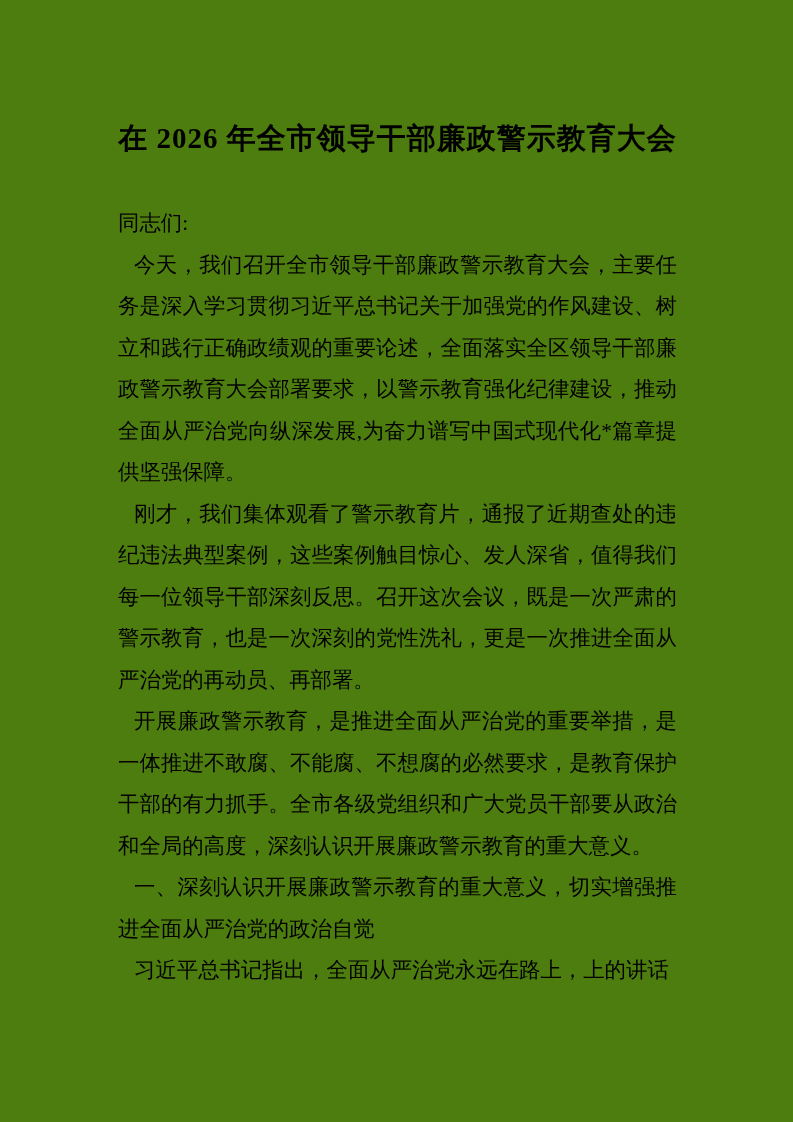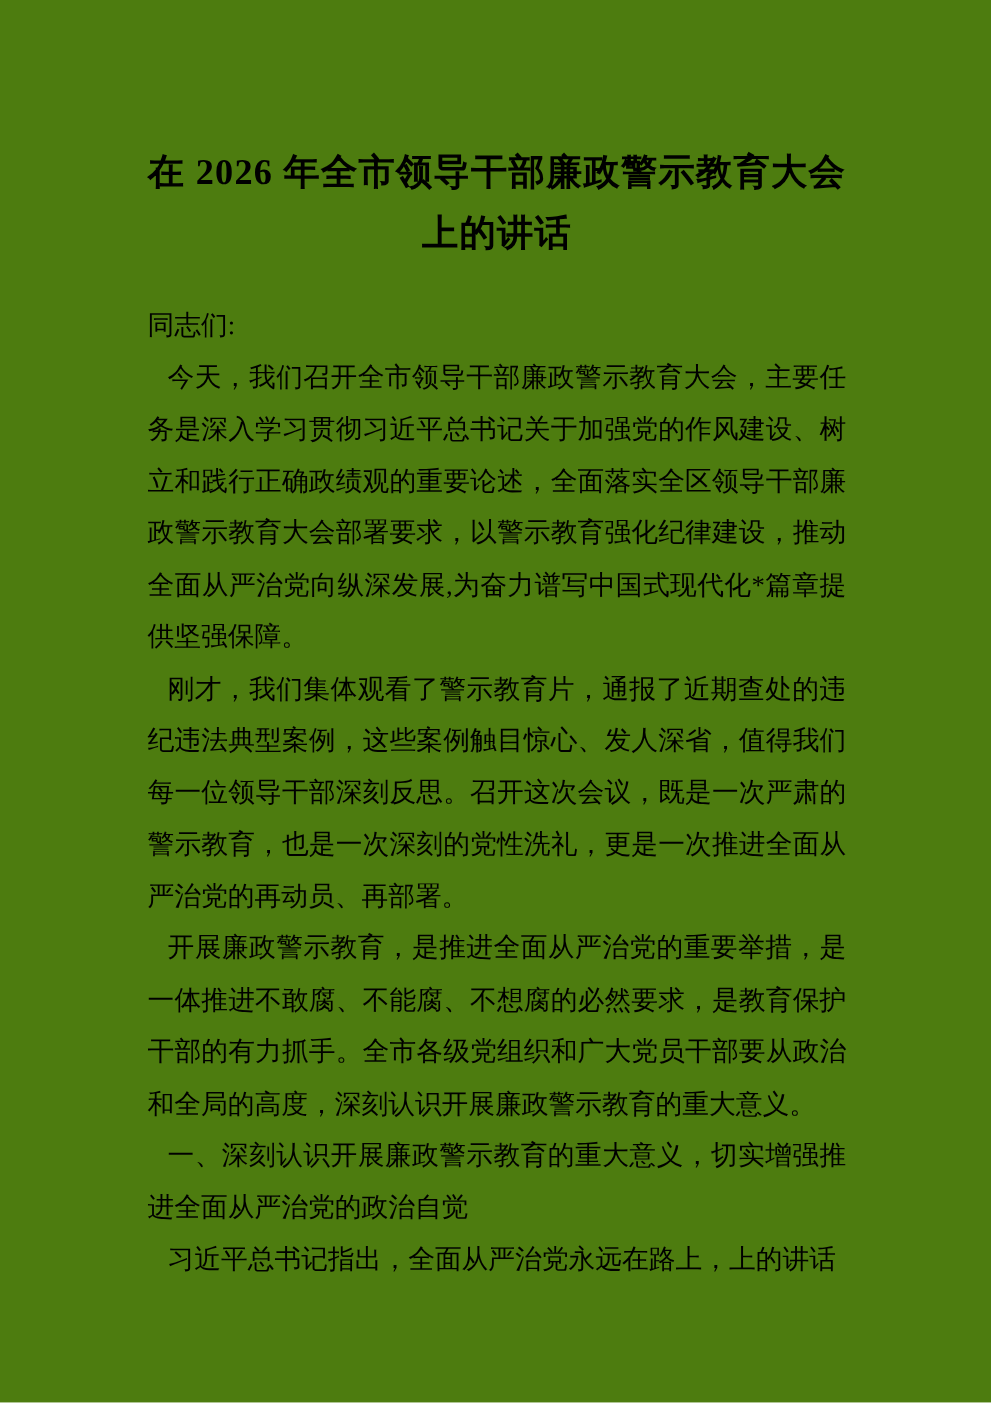--- a/index.html
+++ b/index.html
@@ -20,42 +20,41 @@
   }
   .doc-title {
     font-family: "Liberation Serif", "DejaVu Serif", serif;
     font-weight: 700;
     font-size: 29px;
     line-height: 49px;
     text-align: center;
     letter-spacing: 1px;
   }
   .doc-body {
-    margin-top: 28px;
+    margin-top: 40px;
     font-family: "Liberation Serif", "DejaVu Serif", serif;
     font-size: 21.4px;
     line-height: 41.5px;
     text-align: justify;
   }
   .doc-body p {
     margin: 0;
     padding: 0;
     text-indent: 16px;
   }
   .doc-body p.no-indent {
     text-indent: 0;
   }
 </style>
 </head>
 <body>
 
 <div class="page">
   <div class="doc-title">
     <div>在 2026 年全市领导干部廉政警示教育大会</div>
-    <div>上的讲话</div>
   </div>
 
   <div class="doc-body">
     <p class="no-indent">同志们:</p>
     <p>今天，我们召开全市领导干部廉政警示教育大会，主要任务是深入学习贯彻习近平总书记关于加强党的作风建设、树立和践行正确政绩观的重要论述，全面落实全区领导干部廉政警示教育大会部署要求，以警示教育强化纪律建设，推动全面从严治党向纵深发展,为奋力谱写中国式现代化*篇章提供坚强保障。</p>
     <p>刚才，我们集体观看了警示教育片，通报了近期查处的违纪违法典型案例，这些案例触目惊心、发人深省，值得我们每一位领导干部深刻反思。召开这次会议，既是一次严肃的警示教育，也是一次深刻的党性洗礼，更是一次推进全面从严治党的再动员、再部署。</p>
     <p>开展廉政警示教育，是推进全面从严治党的重要举措，是一体推进不敢腐、不能腐、不想腐的必然要求，是教育保护干部的有力抓手。全市各级党组织和广大党员干部要从政治和全局的高度，深刻认识开展廉政警示教育的重大意义。</p>
     <p>一、深刻认识开展廉政警示教育的重大意义，切实增强推进全面从严治党的政治自觉</p>
     <p>习近平总书记指出，全面从严治党永远在路上，上的讲话</p>
   </div>

